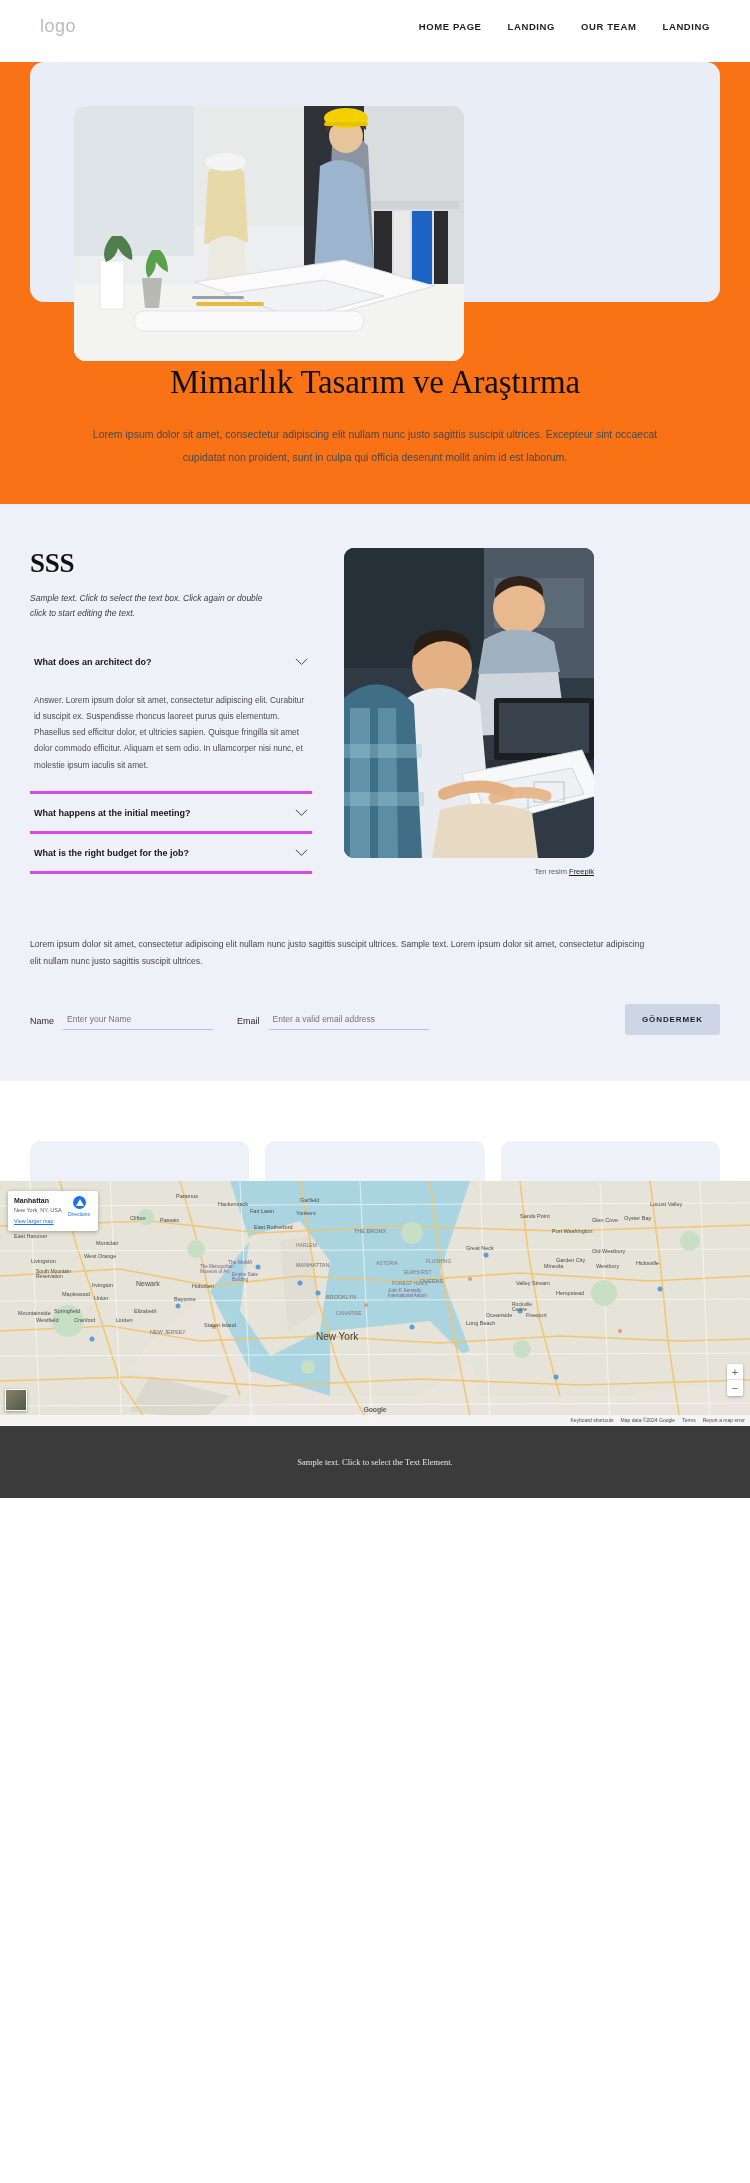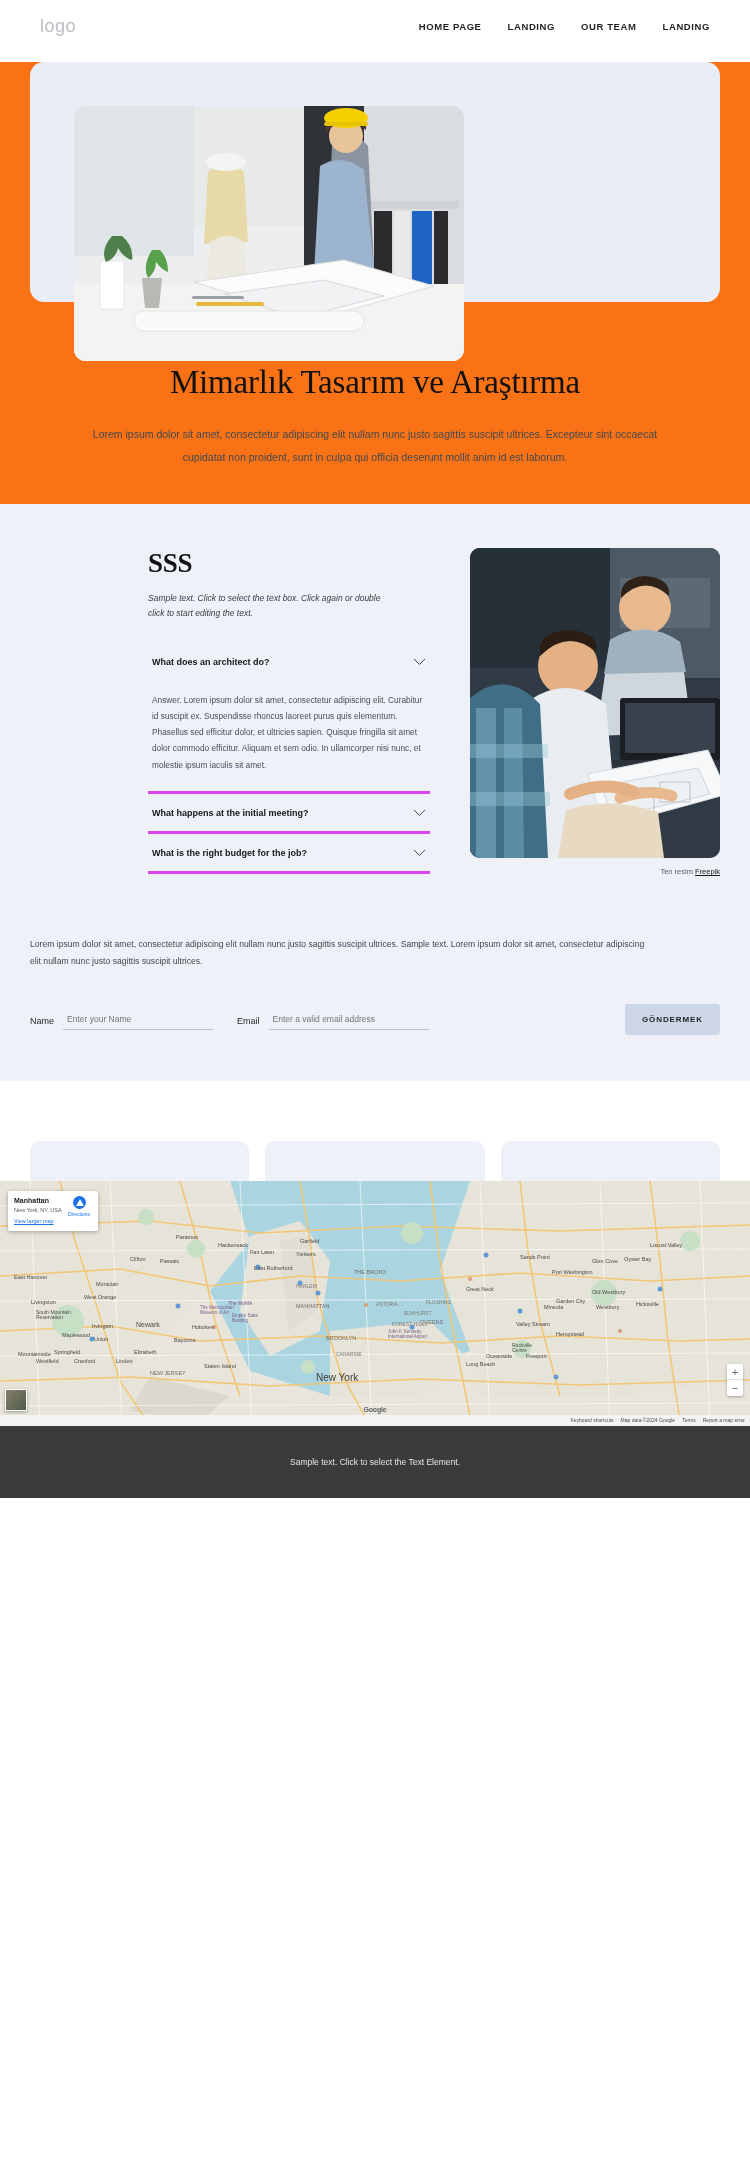--- a/index.html
+++ b/index.html
@@ -44,21 +44,21 @@
   .hero-btn-wrap { margin-top:26px; display:flex; justify-content:center; }
   .hero-btn {
     border:1px solid #d79aa4; background:transparent; color:#1b1b1b;
     font-size:8.5px; font-weight:700; letter-spacing:1.5px;
     padding:13px 34px; border-radius:24px; cursor:pointer;
     font-family:"Liberation Sans", sans-serif;
   }
 
   
   .faq { background:#eef1f7; padding:44px 30px 40px 30px; }
-  .faq-inner { display:flex; gap:40px;justify-content:flex-end; }
+  .faq-inner { display:flex; gap:32px; }
   .faq-left { width:282px; }
   .faq-title {
     font-family:"Liberation Serif", serif;
     font-size:27px; font-weight:700; color:#111; letter-spacing:-.3px;
   }
   .faq-sub {
     margin-top:12px; font-style:italic; font-size:8.5px;
     line-height:1.75; color:#3a3d42; max-width:250px;
   }
   .acc { margin-top:22px; }
@@ -132,21 +132,21 @@
     width:13px; height:13px; border-radius:50%; background:#1a73e8;
     margin:0 auto 2px auto; position:relative;
   }
   .dir-ic::after {
     content:""; position:absolute; left:3px; top:3px;
     border-left:4px solid transparent; border-right:4px solid transparent;
     border-bottom:7px solid #fff;
   }
   .map-label {
     position:absolute; font-family:"Liberation Sans", sans-serif;
-    color:#4a4a48; pointer-events:none; white-space:nowrap;margin-top:41px;
+    color:#4a4a48; pointer-events:none; white-space:nowrap;
   }
   .map-city { font-size:10px; color:#3c3c3a; }
   .zoom-ctl {
     position:absolute; right:7px; bottom:30px; width:16px;
     background:#fff; border-radius:2px; box-shadow:0 1px 3px rgba(0,0,0,.3);
   }
   .zoom-ctl div {
     height:16px; line-height:16px; text-align:center;
     font-size:11px; color:#666; cursor:pointer;
   }
@@ -163,21 +163,21 @@
     box-shadow:0 1px 3px rgba(0,0,0,.35);
   }
   .gmark {
     position:absolute; left:50%; bottom:13px; transform:translateX(-50%);
     font-size:7px; color:#5f6368; font-weight:700; letter-spacing:-.2px;
   }
 
   
   .footer {
     background:#3b3b3b; height:72px; display:flex;
-    align-items:center; justify-content:center;
+    align-items:center; justify-content:center;font-family:Liberation Serif, serif;
   }
   .footer span { color:#e7e7e7; font-size:8.5px; }
 </style>
 </head>
 <body>
 
 <div class="page">
 
   <div class="header">
     <div class="logo">logo</div>

